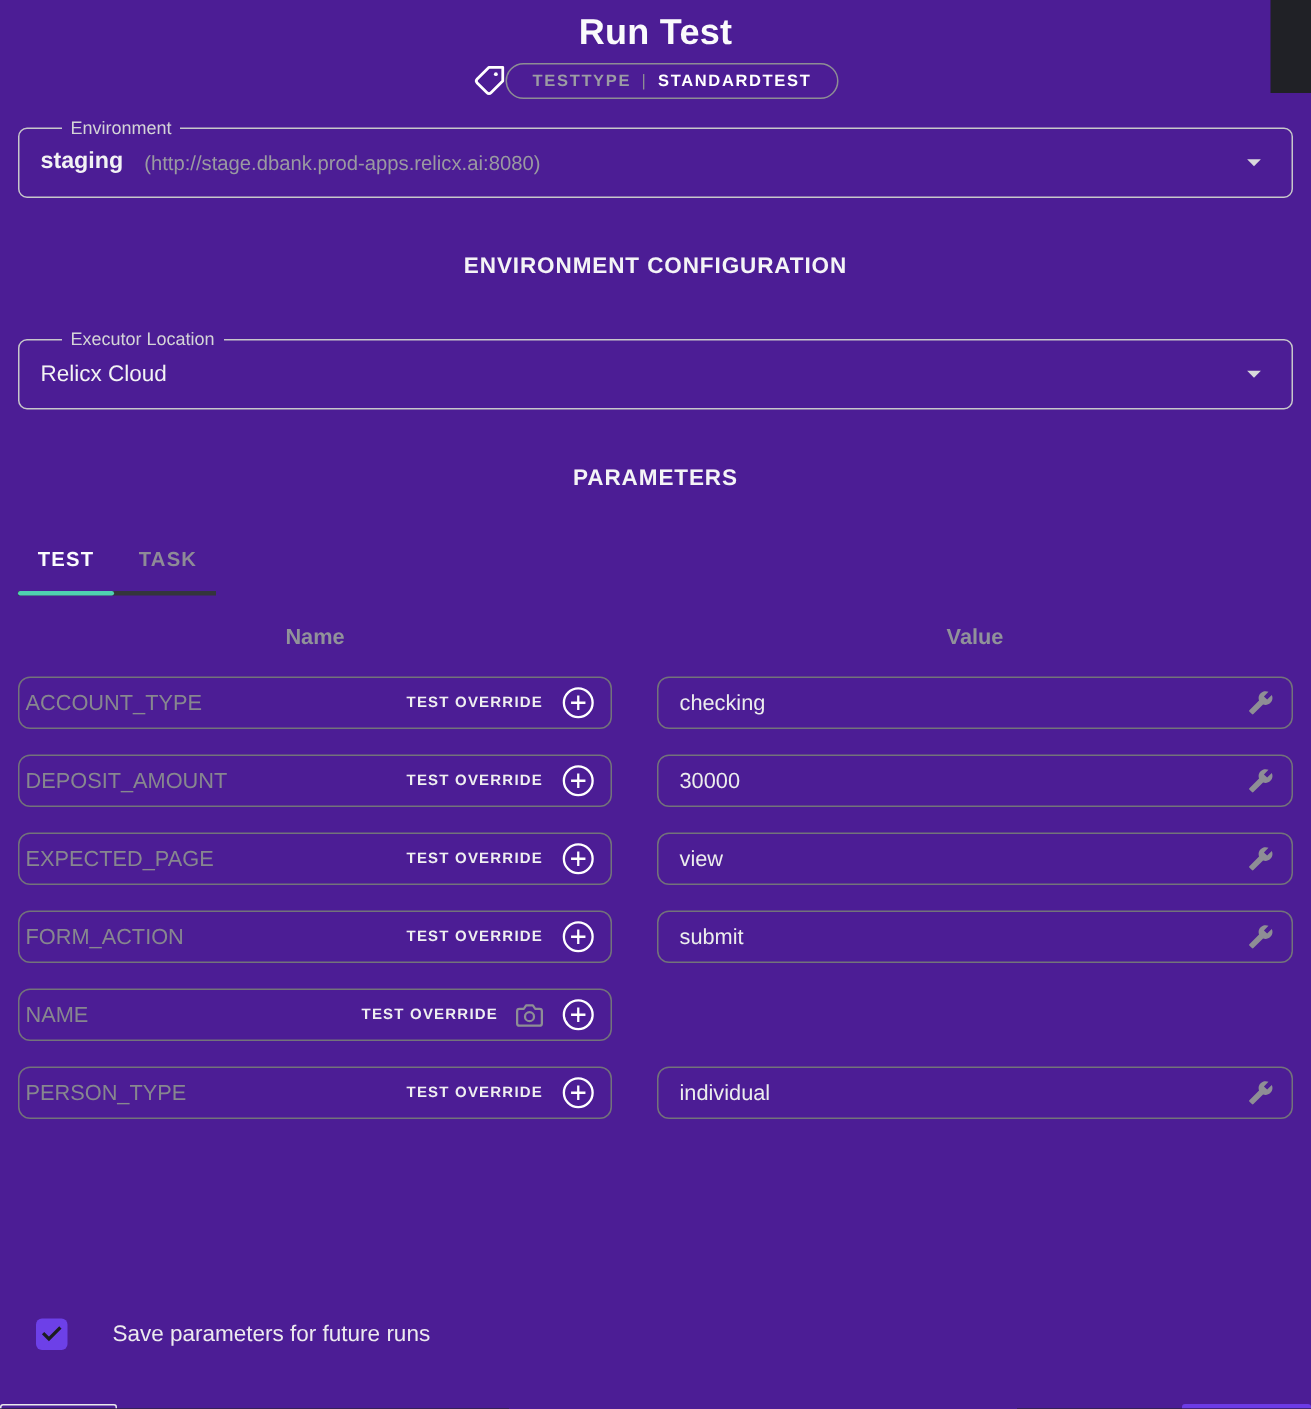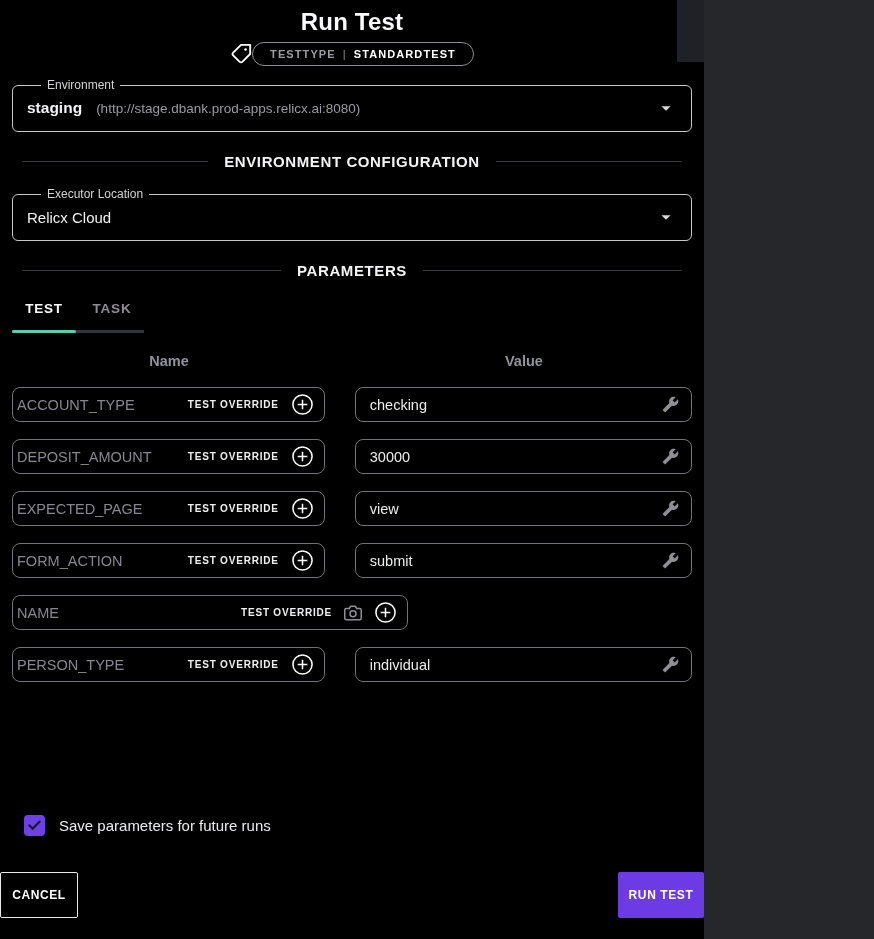--- a/index.html
+++ b/index.html
@@ -1,18 +1,18 @@
 <!DOCTYPE html>
 <html><head>
 <meta charset="utf-8">
 <style>
   html,body { margin:0; padding:0; background:#26272b; }
   .page {
-    position:relative; width:704px; height:939px; overflow:hidden;
-    background:#000000; color:#e8e8ea;
+    position:relative; width:874px; height:939px; overflow:hidden;
+    background:#4c1d95; color:#e8e8ea;
     font-family:"Liberation Sans", sans-serif;
   }
   .corner-overlay { position:absolute; top:0; right:0; width:27px; height:62px; background:#202126; }
 
   .title { text-align:center; font-size:24px; font-weight:700; padding-top:8px; color:#fafafc; letter-spacing:0.2px; }
   .badge-row { display:flex; align-items:center; justify-content:center; gap:0; margin-top:6px; }
   .pill {
     border:1px solid #8d8d94; border-radius:14px; padding:5px 17px;
     font-size:11px; font-weight:700; letter-spacing:1.1px;
     display:flex; gap:7px; align-items:center;
@@ -25,21 +25,21 @@
     margin:12px 12px 0; border:1px solid #c7c7ca; border-radius:6px;
     padding:0 14px 8px; height:54px; box-sizing:border-box;
   }
   fieldset.outlined legend { font-size:12px; color:#d4d4d7; padding:0 6px; margin-left:14px; }
   .field-row { display:flex; align-items:center; height:28px; margin-top:2px; cursor:pointer; }
   .field-main { font-weight:700; font-size:15.5px; color:#f2f2f4; }
   .field-normal { font-weight:400; font-size:15px; color:#f2f2f4; }
   .field-url { font-size:13.5px; color:#9a9aa1; margin-left:14px; }
   .field-spacer { flex:1; }
 
-  .section-divider { display:flex; align-items:center; gap:16px; margin:21px 22px 0; }
+  .section-divider { display:flex; align-items:center; gap:16px; margin:21px 22px 0;flex-direction:column; }
   .section-divider .line { flex:1; height:1px; background:#3a3b41; }
   .section-divider .label { font-size:15px; font-weight:700; letter-spacing:0.6px; color:#f4f4f6; }
 
   .tabs { position:relative; margin:22px 0 0 12px; width:132px; height:32px; }
   .tab-row { display:flex; height:29px; }
   .tab { font-size:13.5px; font-weight:700; letter-spacing:0.8px; cursor:pointer; }
   .tab-test { width:64px; text-align:center; color:#fbfbfd; }
   .tab-task { width:56px; text-align:center; color:#8e8b97; margin-left:8px; }
   .tab-track { position:absolute; left:0; bottom:0; width:132px; height:3px; background:#34353b; }
   .tab-indicator { position:absolute; left:0; bottom:0; width:64px; height:3px; background:#4fd1b1; border-radius:2px; }
@@ -57,21 +57,21 @@
   .name-text { flex:1; color:#87878f; font-size:14.5px; }
   .override { font-size:10px; font-weight:700; letter-spacing:0.8px; color:#efeff1; margin-right:12px; white-space:nowrap; }
   .icon-btn { display:flex; align-items:center; justify-content:center; cursor:pointer; background:none; border:none; padding:0; }
   .camera-wrap { margin-right:12px; }
   .value-box {
     width:424px; height:35px; border:1px solid #73737a; border-radius:8px;
     display:flex; align-items:center; padding:0 12px 0 14px; margin-left:30px; box-sizing:border-box;
   }
   .value-text { flex:1; color:#eceded; font-size:14.5px; }
 
-  .save-row { display:flex; align-items:center; gap:14px; margin:133px 0 0 24px; }
+  .save-row { display:flex; align-items:center; gap:30px; margin:133px 0 0 24px; }
   .checkbox {
     width:21px; height:21px; background:#6d40e8; border-radius:4px;
     display:flex; align-items:center; justify-content:center; cursor:pointer;
   }
   .save-label { font-size:15px; color:#eceaee; }
 
   .buttons-row { display:flex; justify-content:space-between; gap:13px; margin-top:36px; }
   .btn { height:46px; font-family:"Liberation Sans", sans-serif; font-weight:700; font-size:12px; letter-spacing:0.6px; border-radius:2px; cursor:pointer; }
   .btn-cancel { width:78px; background:transparent; border:1px solid #eaeaec; color:#ffffff; }
   .btn-run { width:86px; background:#6d3be6; border:none; color:#ffffff; }

